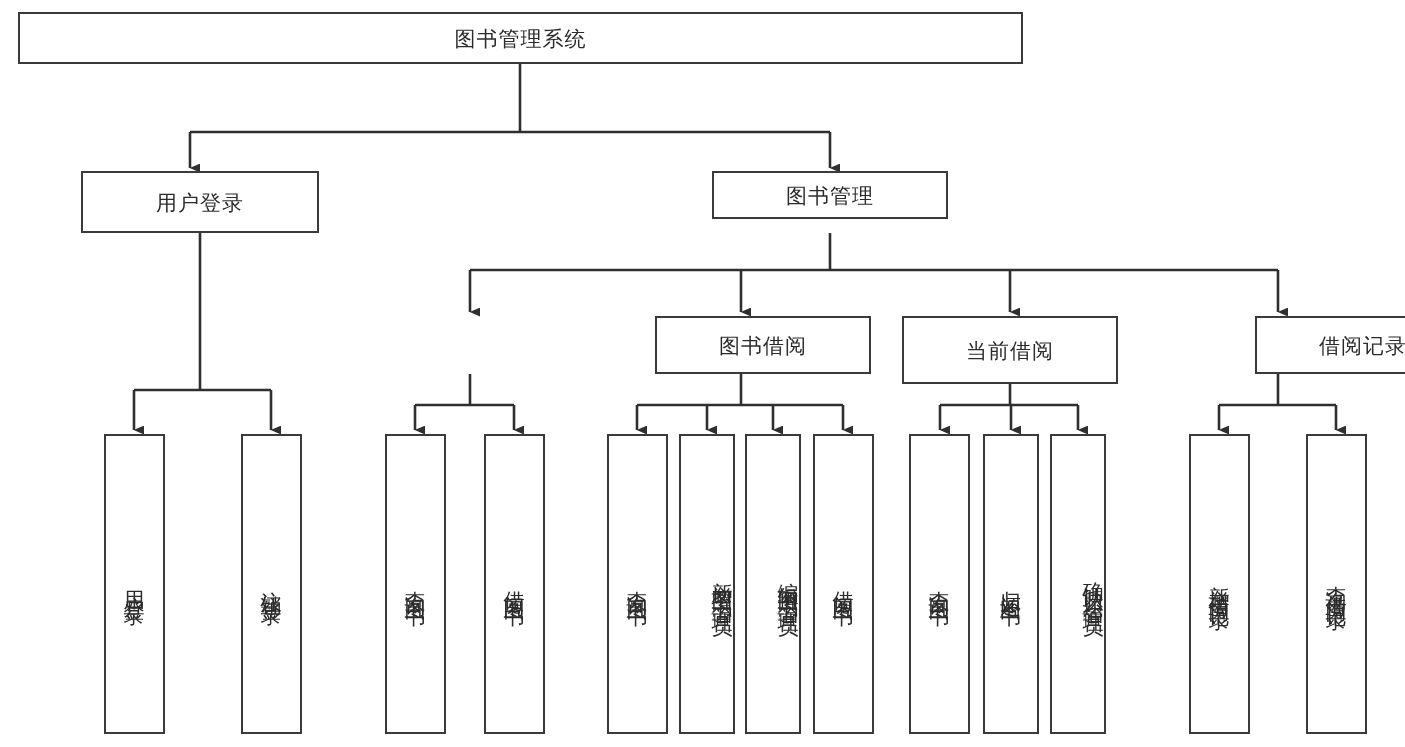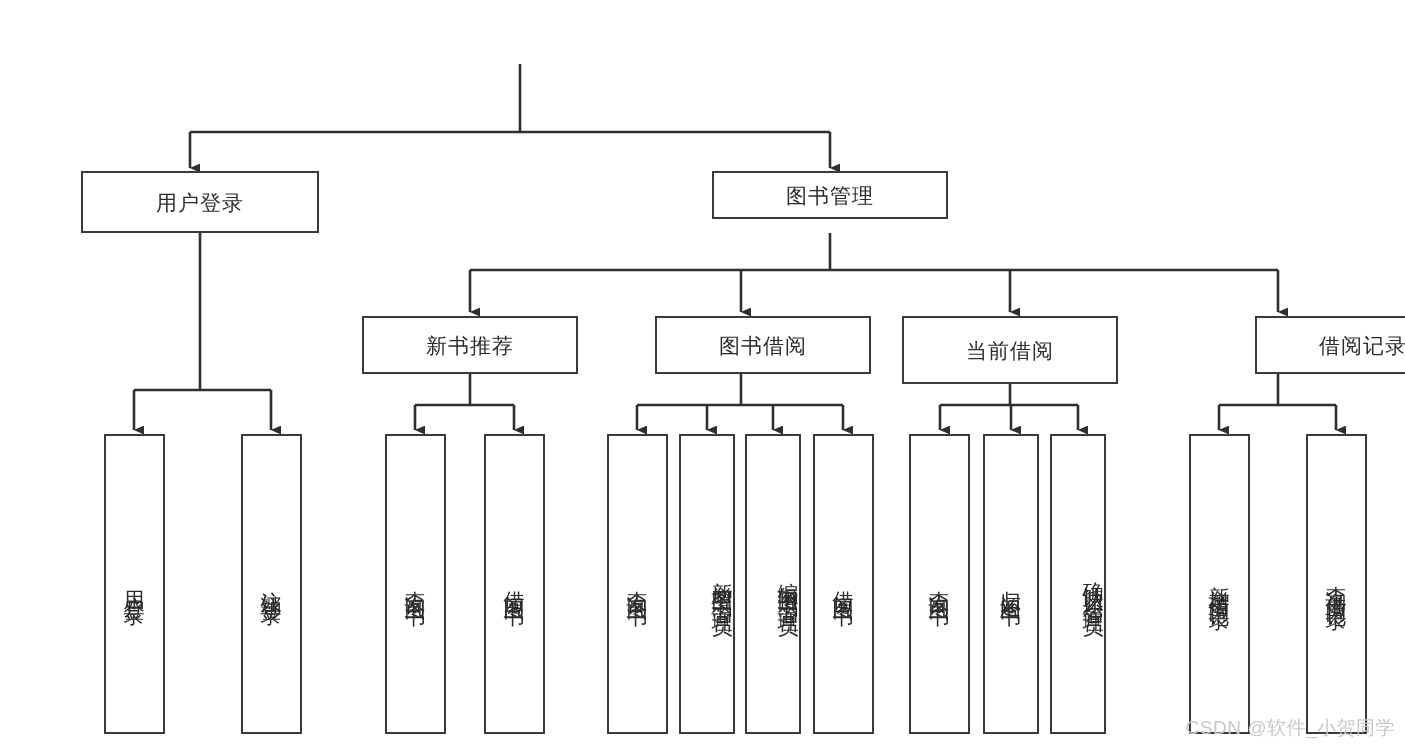--- a/index.html
+++ b/index.html
@@ -130,31 +130,31 @@
     </g>
 
     <g stroke="#2f2f2f" stroke-width="2.6" fill="none">
       <path d="M 1278 374 L 1278 405"></path>
       <path d="M 1219 405 L 1336 405"></path>
       <path d="M 1219 405 L 1219 430" marker-end="url(#arrowhead)"></path>
       <path d="M 1336 405 L 1336 430" marker-end="url(#arrowhead)"></path>
     </g>
   </svg>
 
+  <div class="node node-h" style="left: 18px; top: 12px; width: 1005px; height: 52px;">
+    <span>图书管理系统</span>
+  </div>
 
   <div class="node node-h" style="left: 81px; top: 171px; width: 238px; height: 62px;">
     <span>用户登录</span>
   </div>
   <div class="node node-h" style="left: 712px; top: 171px; width: 236px; height: 48px;">
     <span>图书管理</span>
   </div>
 
-  <div class="node node-h" style="left: 362px; top: 316px; width: 216px; height: 58px;">
-    <span>新书推荐</span>
-  </div>
   <div class="node node-h" style="left: 655px; top: 316px; width: 216px; height: 58px;">
     <span>图书借阅</span>
   </div>
   <div class="node node-h" style="left: 902px; top: 316px; width: 216px; height: 68px;">
     <span>当前借阅</span>
   </div>
   <div class="node node-h" style="left: 1216px; top: 316px; width: 216px; height: 58px; margin-left: 39px;">
     <span>借阅记录</span>
   </div>
 
@@ -191,14 +191,13 @@
   <div class="node node-v" style="left: 1050px; top: 434px; width: 56px; height: 300px;">
     <span>确认归还（管理员）</span>
   </div>
   <div class="node node-v center-v" style="left: 1189px; top: 434px; width: 61px; height: 300px;">
     <span>新增借阅记录</span>
   </div>
   <div class="node node-v center-v" style="left: 1306px; top: 434px; width: 61px; height: 300px;">
     <span>查询借阅记录</span>
   </div>
 
-  <div class="watermark">CSDN @软件_小贺同学</div>
 </div>
 
 </body></html>

